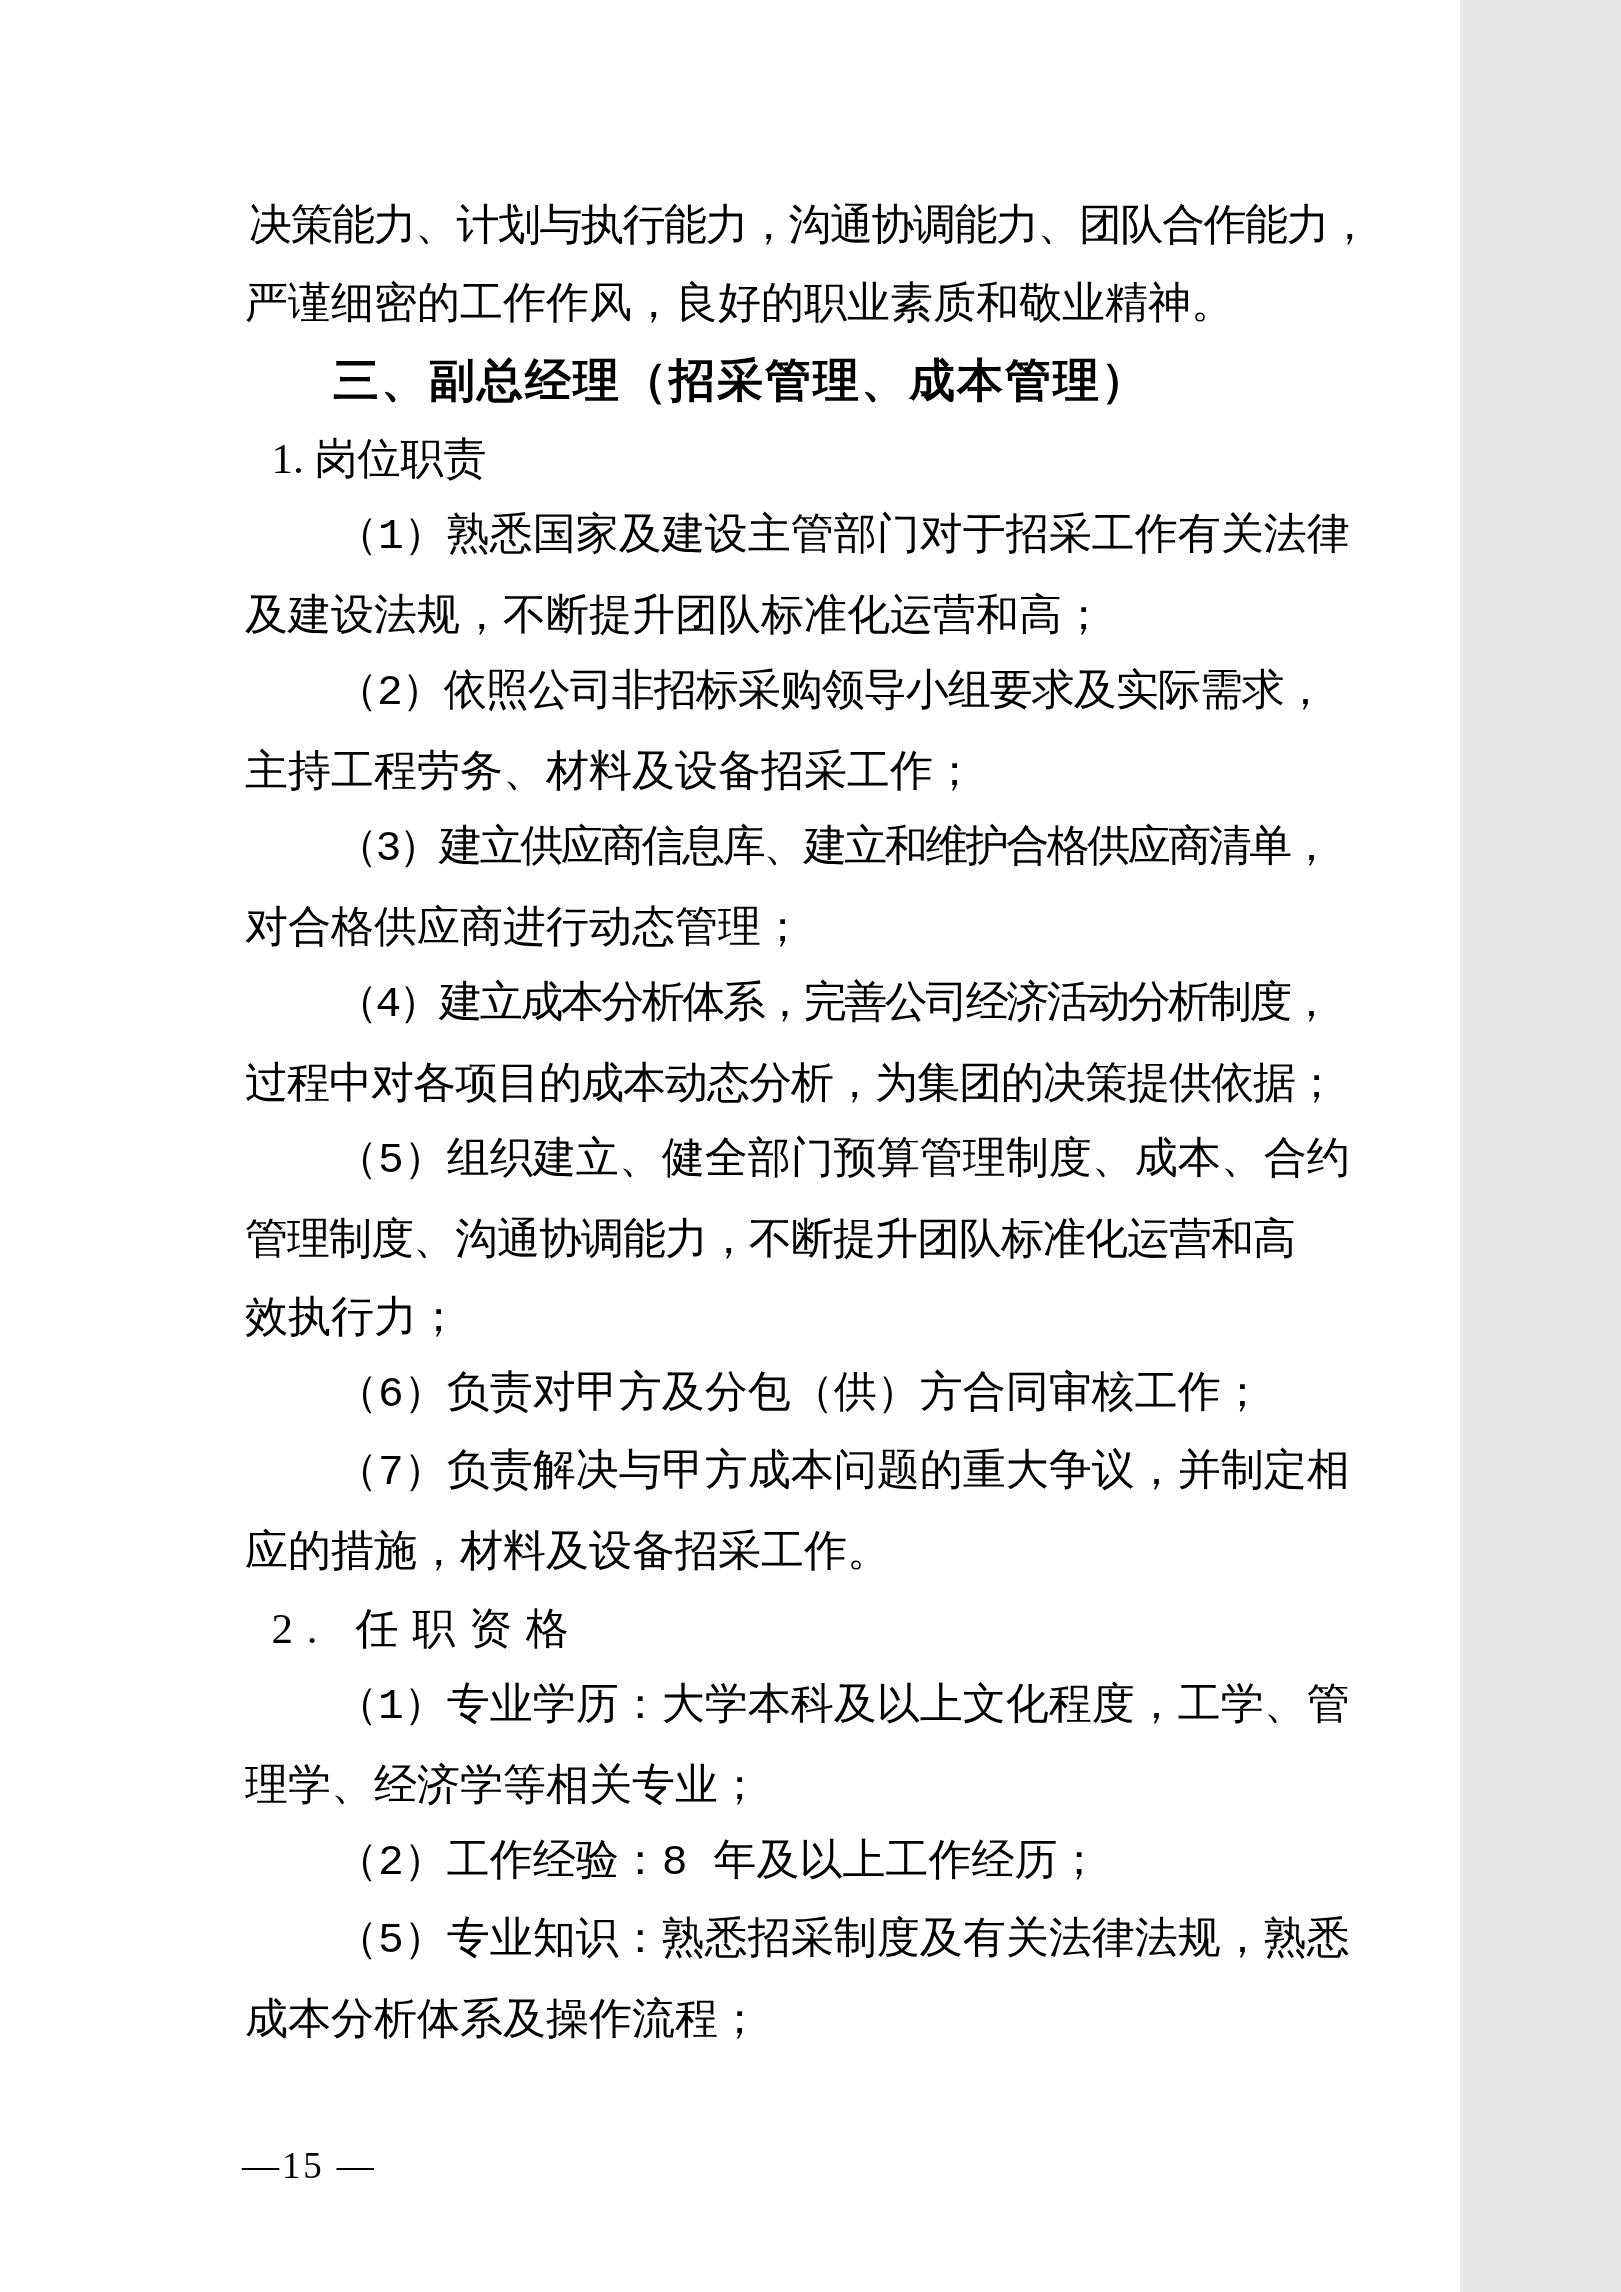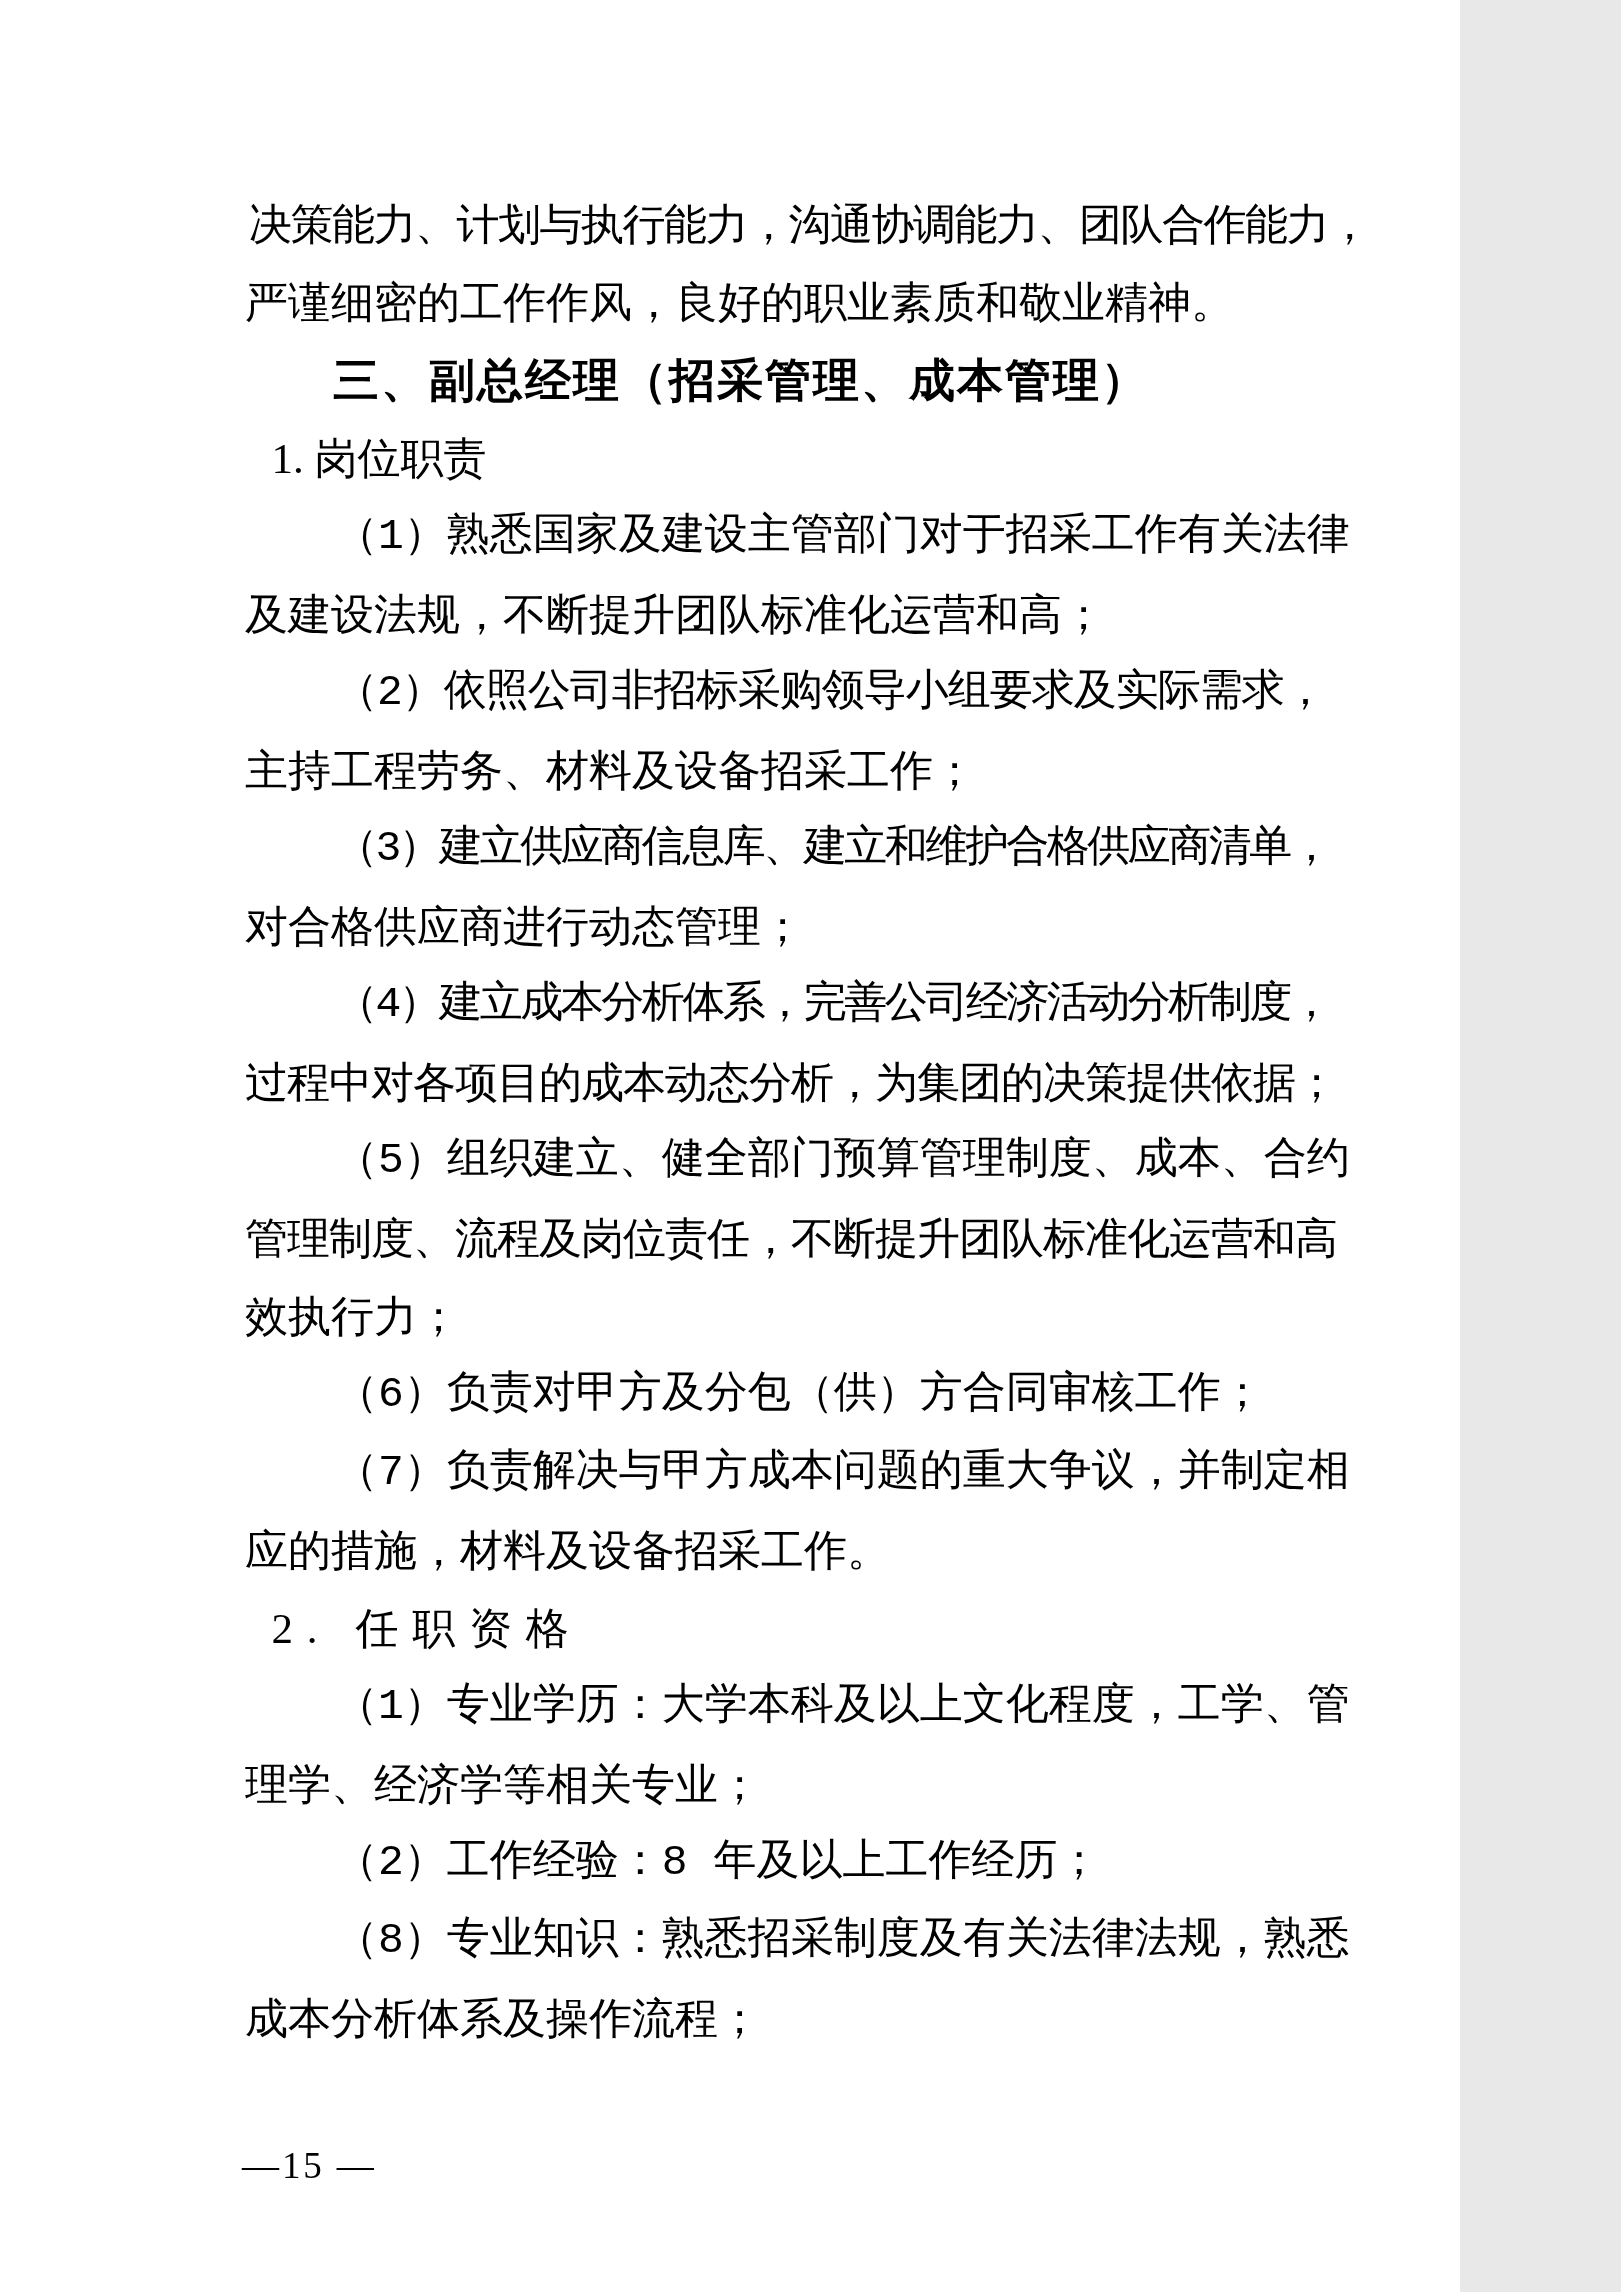--- a/index.html
+++ b/index.html
@@ -63,27 +63,27 @@
     <div class="line sub">1. 岗位职责</div>
     <div class="line indent">（1）熟悉国家及建设主管部门对于招采工作有关法律</div>
     <div class="line">及建设法规，不断提升团队标准化运营和高；</div>
     <div class="line indent t25">（2）依照公司非招标采购领导小组要求及实际需求，</div>
     <div class="line">主持工程劳务、材料及设备招采工作；</div>
     <div class="line indent t26">（3）建立供应商信息库、建立和维护合格供应商清单，</div>
     <div class="line">对合格供应商进行动态管理；</div>
     <div class="line indent t26">（4）建立成本分析体系，完善公司经济活动分析制度，</div>
     <div class="line t25">过程中对各项目的成本动态分析，为集团的决策提供依据；</div>
     <div class="line indent">（5）组织建立、健全部门预算管理制度、成本、合约</div>
-    <div class="line t25">管理制度、流程及岗位责任，不断提升团队标准化运营和高</div>
+    <div class="line t25">管理制度、沟通协调能力，不断提升团队标准化运营和高</div>
     <div class="line">效执行力；</div>
     <div class="line indent">（6）负责对甲方及分包（供）方合同审核工作；</div>
     <div class="line indent">（7）负责解决与甲方成本问题的重大争议，并制定相</div>
     <div class="line">应的措施，材料及设备招采工作。</div>
     <div class="line sub sub2">2. 任职资格</div>
     <div class="line indent">（1）专业学历：大学本科及以上文化程度，工学、管</div>
     <div class="line">理学、经济学等相关专业；</div>
     <div class="line indent">（2）工作经验：8 年及以上工作经历；</div>
-    <div class="line indent">（8）专业知识：熟悉招采制度及有关法律法规，熟悉</div>
+    <div class="line indent">（5）专业知识：熟悉招采制度及有关法律法规，熟悉</div>
     <div class="line">成本分析体系及操作流程；</div>
   </div>
   <div class="pagenum">—15 —</div>
 </div>
 
 
 </body></html>

